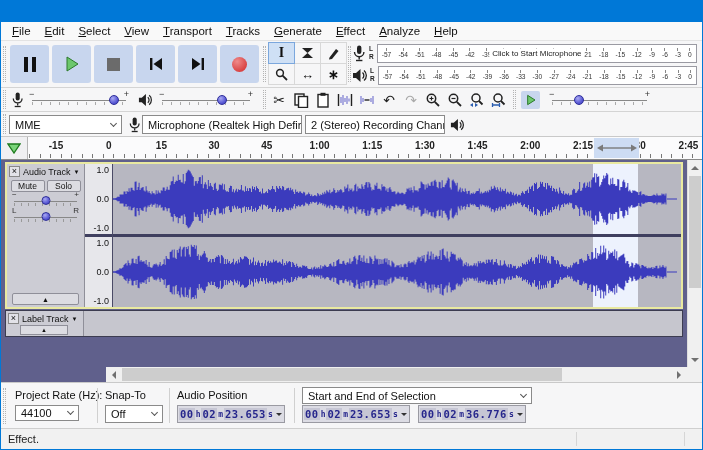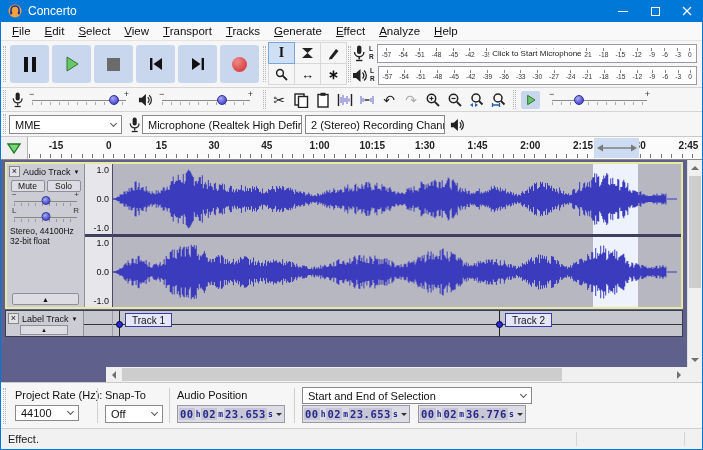--- a/index.html
+++ b/index.html
@@ -128,42 +128,20 @@
   .tf-ar{width:0;height:0;border:3px solid transparent;border-top-color:#333;margin:4px 1px 0 2px;}
   
   .statusbar{position:absolute;left:0;top:406px;right:0;bottom:0;background:#f1f1f1;border-top:1px solid #cfcfcf;font-size:11px;color:#222;display:flex;align-items:center;padding:0 7px;}
   .sdiv{position:absolute;top:3px;bottom:3px;width:1px;background:#d6d6d6;}
 </style>
 </head>
 <body>
 
 <div class="win">
 
-  <div class="titlebar">
-    <svg class="appicon" viewBox="0 0 14 14">
-      <circle cx="7" cy="7" r="6.5" fill="#f2a33c"></circle>
-      <path d="M3 10 V6 a4 4 0 0 1 8 0 V10" fill="none" stroke="#20309c" stroke-width="1.6"></path>
-      <rect x="2.2" y="7.5" width="2" height="3" rx="1" fill="#20309c"></rect>
-      <rect x="9.8" y="7.5" width="2" height="3" rx="1" fill="#20309c"></rect>
-    </svg>
-    <span>Concerto</span>
-    <div class="winctls">
-      <div class="ctl">
-          <div class="mini"></div>
-        </div>
-      <div class="ctl">
-          <div class="maxi"></div>
-        </div>
-      <div class="ctl">
-        <svg width="10" height="10" viewBox="0 0 10 10">
-            <path d="M1 1 L9 9 M9 1 L1 9" stroke="#fff" stroke-width="1.2"></path>
-          </svg>
-      </div>
-    </div>
-  </div>
 
   <div class="client">
 
     <div class="menubar">
 
     <span class="menu-item">File</span>
         <span class="menu-item">Edit</span>
         <span class="menu-item">Select</span>
         <span class="menu-item">View</span>
         <span class="menu-item">Transport</span>
@@ -464,21 +442,21 @@
           </svg>
       </div>
       <div>
 
       <span class="tl-label" style="left: 55px;">-15</span>
           <span class="tl-label" style="left: 107.7px;">0</span>
           <span class="tl-label" style="left: 160.4px;">15</span>
           <span class="tl-label" style="left: 213.1px;">30</span>
           <span class="tl-label" style="left: 265.8px;">45</span>
           <span class="tl-label" style="left: 318.5px;">1:00</span>
-          <span class="tl-label" style="left: 371.2px;">10:15</span>
+          <span class="tl-label" style="left: 371.2px;">1:15</span>
           <span class="tl-label" style="left: 423.9px;">1:30</span>
           <span class="tl-label" style="left: 476.6px;">1:45</span>
           <span class="tl-label" style="left: 529.3px;">2:00</span>
           <span class="tl-label" style="left: 582px;">2:15</span>
           <span class="tl-label" style="left: 634.7px;">2:30</span>
           <span class="tl-label" style="left: 687.4px;">2:45</span>
         </div>
       <div class="tl-ticks"></div>
       <div class="tl-sel">
         <svg width="40" height="10" viewBox="0 0 40 10">
@@ -509,24 +487,20 @@
               <div class="sl-ticks"></div>
             <div class="sl-thumb" style="left:50%"></div>
           </div>
           <div class="psl">
             <span class="sl-min">L</span>
             <span class="sl-plus">R</span>
             <div class="sl-line"></div>
               <div class="sl-ticks"></div>
             <div class="sl-thumb" style="left:50%"></div>
           </div>
-          <div class="tp-info">
-            <div>Stereo, 44100Hz</div>
-            <div>32-bit float</div>
-          </div>
           <div class="collapse">▲</div>
         </div>
         <div class="vruler">
           <div class="vr-ch">
 
           <span>1.0</span>
               <span>0.0</span>
               <span>-1.0</span>
             </div>
           <div class="vr-gap"></div>
@@ -555,34 +529,20 @@
 
       <div class="label-track">
         <div class="lpanel">
           <div class="tp-head">
             <div class="xbtn">×</div>
             <span class="tp-title">Label Track</span>
             <span class="tp-dd">▼</span>
           </div>
           <div class="lp-collapse">▲</div>
         </div>
-        <div class="larea">
-          <div class="lhline"></div>
-          <div class="lvline"></div>
-          <div class="lmark" style="left:35px">
-            <div class="lstem"></div>
-            <div class="lpin"></div>
-            <div class="lbox">Track 1</div>
-          </div>
-          <div class="lmark" style="left:415px">
-            <div class="lstem"></div>
-            <div class="lpin"></div>
-            <div class="lbox">Track 2</div>
-          </div>
-        </div>
       </div>
 
       <div class="vscroll">
         <div class="va up">
             <div class="sb-arrow"></div>
           </div>
         <div class="vthumb"></div>
         <div class="va dn">
             <div class="sb-arrow"></div>
           </div>

